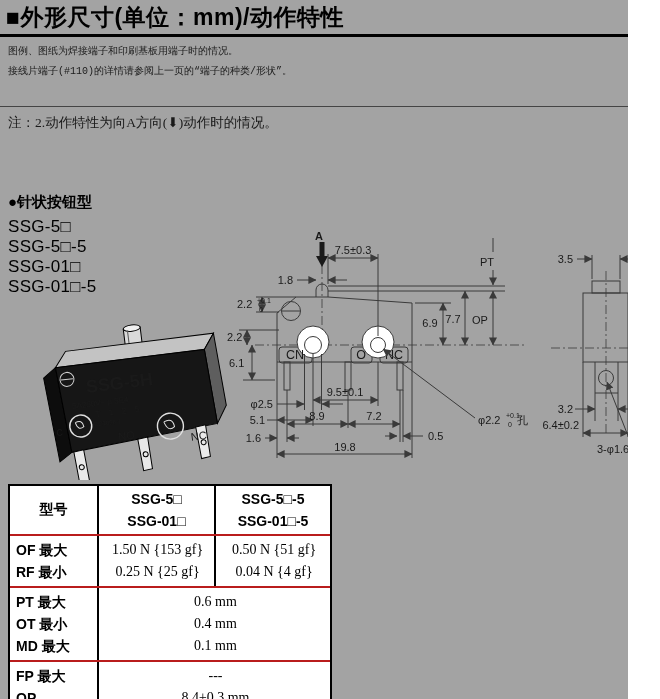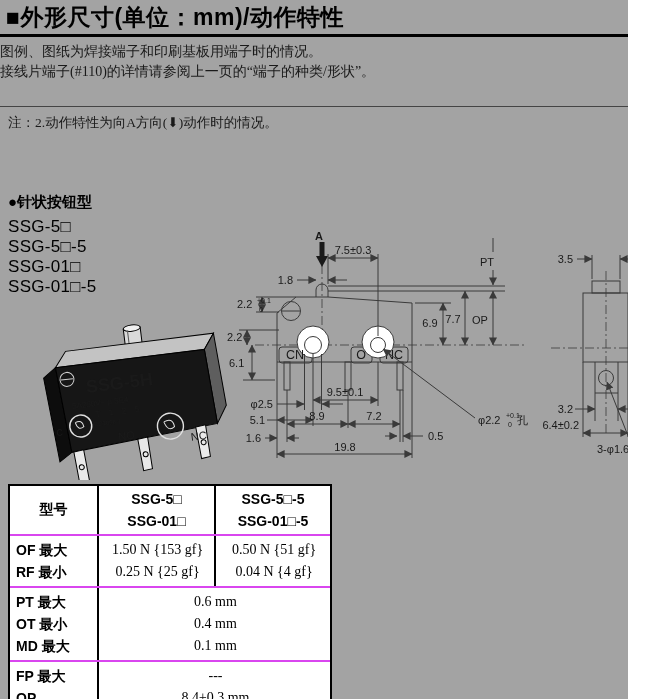--- a/index.html
+++ b/index.html
@@ -2,38 +2,38 @@
 <html><head>
 <meta charset="utf-8">
 <style>
   html,body{margin:0;padding:0;background:#fff;}
   .page{position:relative;width:628px;height:699px;background:#a3a3a3;overflow:hidden;
         font-family:"Liberation Sans","DejaVu Sans",sans-serif;color:#111;}
   .abs{position:absolute;}
   .title{left:6px;top:2px;font-size:23px;font-weight:bold;letter-spacing:0.5px;color:#000;}
   .rule-thick{left:0;top:34px;width:660px;height:3px;background:#000;}
   .rule-thin{left:0;top:106px;width:660px;height:1px;background:#444;}
-  .intro{left:0;top:42px;font-family:Liberation Serif, serif;
-         font-size:14px;line-height:20px;color:#1a1a1a;}
+  .intro{left:8px;top:42px;font-family:Liberation Mono, monospace;
+         font-size:10px;line-height:20px;color:#1a1a1a;}
   .notes{left:8px;top:113px;font-family:"Liberation Serif","DejaVu Serif",serif;
          font-size:13.5px;line-height:19px;color:#1a1a1a;display:flex;}
   .notes .nlabel{flex:0 0 auto;}
   .sec-head{left:8px;top:158px;font-size:19px;font-weight:bold;color:#000;}
   .sub-head{left:8px;top:193px;font-size:15px;font-weight:bold;color:#000;}
   .models{left:8px;top:217px;font-size:17px;line-height:20px;color:#000;letter-spacing:0.3px;}
   svg text{font-family:"Liberation Sans","DejaVu Sans",sans-serif;fill:#1a1a1a;}
   svg .ln{stroke:#3a3a3a;stroke-width:1;fill:none;}
   svg .cl{stroke:#3a3a3a;stroke-width:0.8;fill:none;stroke-dasharray:9 3 2 3;}
   svg .dim{font-size:11px;}
   svg .tol{font-size:7px;}
   svg .term{font-size:12.5px;}
   
   .spec-table{left:8px;top:484px;width:324px;border:2px solid #000;background:#fff;
               font-size:14px;color:#000;box-sizing:border-box;}
-  .t-row{display:flex;border-top:2px solid #d946ef;}
+  .t-row{display:flex;border-top:2px solid #b91c1c;}
   .t-row:first-child{border-top:none;}
   .t-cell{box-sizing:border-box;padding:3px 6px;display:flex;flex-direction:column;justify-content:center;}
   .c0{width:87px;font-weight:bold;}
   .c1{width:117px;border-left:2px solid #000;text-align:center;}
   .c2{width:116px;border-left:2px solid #000;text-align:center;}
   .cm{width:233px;border-left:2px solid #000;text-align:center;}
   .t-header .t-cell{font-weight:bold;text-align:center;align-items:center;}
   .t-header{height:48px;}
   .val{font-family:"Liberation Serif","DejaVu Serif",serif;font-weight:normal;padding-left:8px;}
   .t-cell > div{line-height:22px;}

